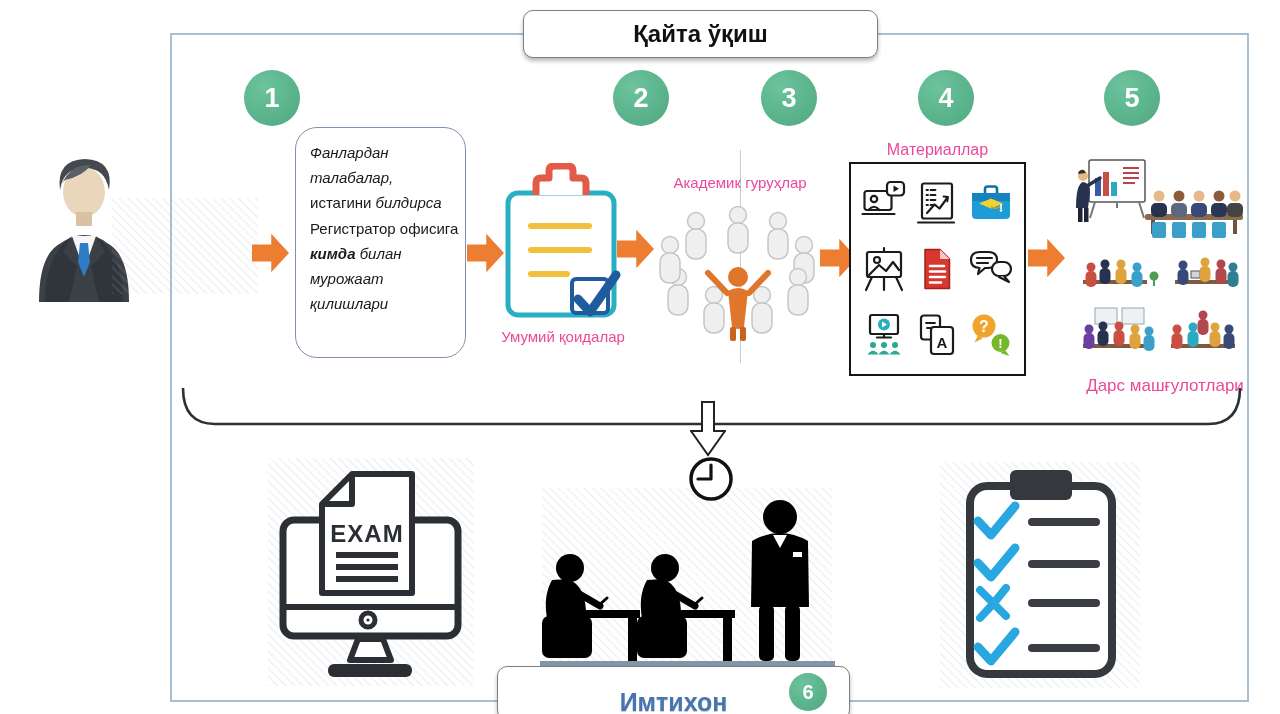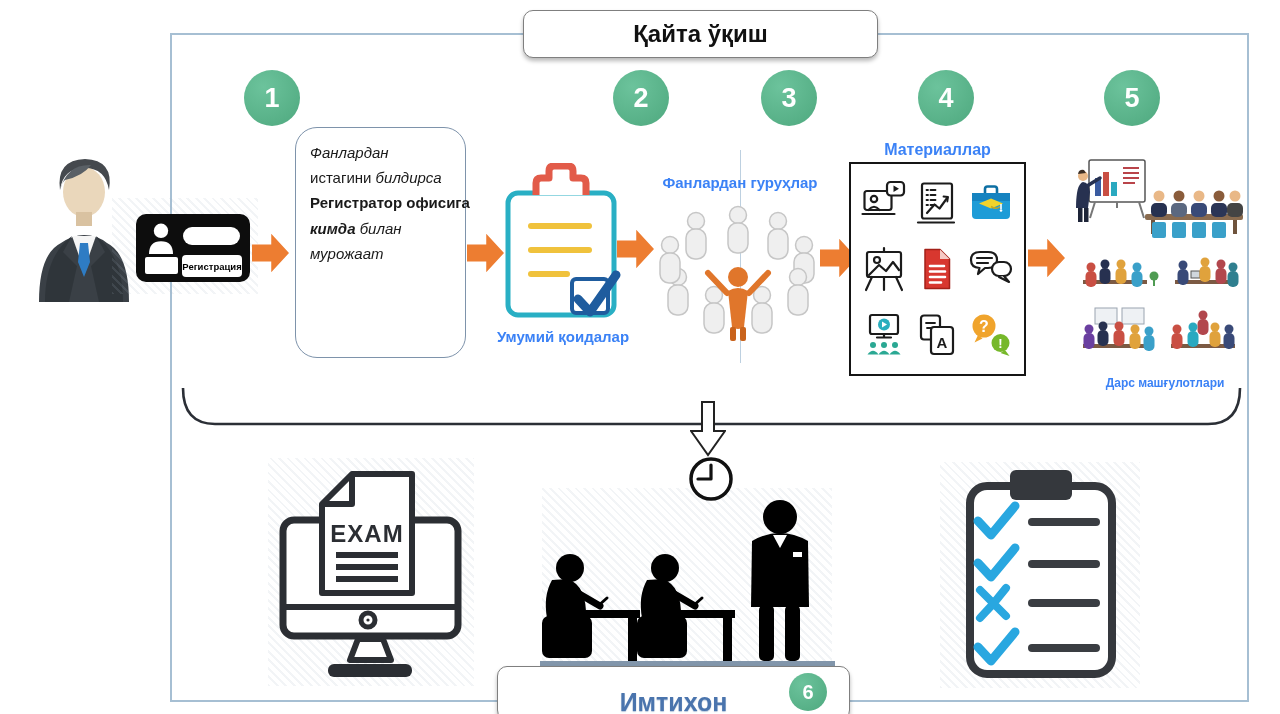--- a/index.html
+++ b/index.html
@@ -22,24 +22,24 @@
         color:#fff;font-size:27px;font-weight:bold;display:flex;align-items:center;justify-content:center;}
   .numc.small{width:38px;height:38px;font-size:20px;}
   
   .arrow{width:37px;height:42px;background:#ED7D31;
          clip-path:polygon(0% 30%, 52% 30%, 52% 4%, 100% 50%, 52% 96%, 52% 70%, 0% 70%);}
   
   #textbox{left:295px;top:127px;width:171px;height:231px;border:1.6px solid #7e93ab;border-radius:22px;
            background:#fff;padding:12px 2px 6px 14px;box-sizing:border-box;}
   .tb-line{font-size:15px;line-height:25.2px;color:#1a1a1a;white-space:nowrap;}
   .it{font-style:italic;}
-  .bd{font-weight:bold;margin-top:26px;}
+  .bd{font-weight:normal;margin-top:26px;}
   .bi{font-weight:bold;font-style:italic;}
   
-  .lbl{font-weight:bold;color:#3b82f6;text-align:center;}
+  .lbl{font-weight:normal;color:#ec4899;text-align:center;}
   
   #card{left:136px;top:214px;width:114px;height:68px;background:#0d0d0d;border-radius:10px;}
   #card .topbar{left:47px;top:13px;width:57px;height:18px;background:#fff;border-radius:9px;}
   #card .smallrect{left:9px;top:43px;width:33px;height:17px;background:#fff;border-radius:2px;}
   #card .labelbar{left:46px;top:41px;width:60px;height:22px;background:#fff;border-radius:4px;
                   display:flex;align-items:center;justify-content:center;font-size:9.5px;font-weight:bold;color:#000;}
   
   #mat-box{left:849px;top:162px;width:177px;height:214px;border:2px solid #151515;background:#fff;
            display:grid;grid-template-columns:repeat(3,1fr);grid-template-rows:repeat(3,1fr);
            align-items:center;justify-items:center;padding:6px;box-sizing:border-box;}
@@ -87,56 +87,49 @@
     <path d="M35,40 Q42,14 66,15 Q58,26 40,30 Q36,34 35,40 Z" fill="#5a6066"></path>
     <rect x="51" y="62" width="16" height="14" fill="#d9c2a1"></rect>
     <path d="M14,152 Q14,104 36,93 Q48,85 59,85 Q72,85 82,93 Q104,104 104,152 Z" fill="#3a4046"></path>
     <polygon points="47,86 71,86 59,120" fill="#f5f5f5"></polygon>
     <polygon points="55,93 63,93 65,112 59,127 53,112" fill="#2e7cc4"></polygon>
     <path d="M47,86 L38,102 L52,116 L44,152 L20,152 Q20,106 47,86 Z" fill="#2f353a"></path>
     <path d="M71,86 L80,102 L66,116 L74,152 L98,152 Q98,106 71,86 Z" fill="#2f353a"></path>
   </svg>
 
   <div class="abs hatch" style="left:112px;top:198px;width:146px;height:96px;"></div>
-  <div class="abs" id="card">
-    <svg class="abs" style="left:8px;top:8px;" width="34" height="32" viewBox="0 0 34 40">
-      <circle cx="17" cy="11" r="9" fill="#fff"></circle>
-        <path d="M2,40 Q2,24 17,24 Q32,24 32,40 Z" fill="#fff"></path>
-    </svg>
-    <div class="abs topbar"></div>
-    <div class="abs smallrect"></div>
-    <div class="abs labelbar">Регистрация</div>
-  </div>
 
   <div class="abs arrow" style="left:252px;top:232px;"></div>
   <div class="abs arrow" style="left:467px;top:232px;"></div>
   <div class="abs arrow" style="left:617px;top:228px;"></div>
   <div class="abs arrow" style="left:820px;top:237px;"></div>
   <div class="abs arrow" style="left:1028px;top:237px;"></div>
 
   <div class="abs" id="textbox">
     <div class="tb-line"><span class="it">Фанлардан</span></div>
+    <div class="tb-line"><span class="it">талабалар,</span></div>
     <div class="tb-line"><span>истагини </span><span class="it">билдирса</span></div>
     <div class="tb-line"><span class="bd">Регистратор офисига</span></div>
     <div class="tb-line"><span class="bi">кимда </span><span class="it">билан</span></div>
     <div class="tb-line"><span class="it">мурожаат</span></div>
+    <div class="tb-line"><span class="it">қилишлари</span></div>
   </div>
 
   <svg class="abs" style="left:502px;top:163px;" width="120" height="160" viewBox="0 0 120 160">
     <rect x="6" y="30" width="106" height="122" rx="10" fill="#fff" stroke="#29AFC4" stroke-width="5"></rect>
     <path d="M34,32 V20 Q34,15 39,15 H47 V8 Q47,3 52,3 H66 Q71,3 71,8 V15 H79 Q84,15 84,20 V32" fill="#fff" stroke="#E25B49" stroke-width="7" stroke-linejoin="round"></path>
     <rect x="26" y="60" width="64" height="6" rx="3" fill="#F0C23C"></rect>
     <rect x="26" y="84" width="64" height="6" rx="3" fill="#F0C23C"></rect>
     <rect x="26" y="108" width="42" height="6" rx="3" fill="#F0C23C"></rect>
     <rect x="70" y="116" width="36" height="34" rx="4" fill="#fff" stroke="#1F5C9E" stroke-width="4"></rect>
     <path d="M76,136 L88,149 L114,112" fill="none" stroke="#1F5C9E" stroke-width="9" stroke-linecap="round" stroke-linejoin="round"></path>
   </svg>
   <div class="abs lbl" style="left:488px;top:328px;width:150px;font-size:15px;">Умумий қоидалар</div>
 
-  <div class="abs lbl" style="left:660px;top:174px;width:160px;font-size:15px;">Фанлардан гуруҳлар</div>
+  <div class="abs lbl" style="left:660px;top:174px;width:160px;font-size:15px;">Академик гуруҳлар</div>
   <svg class="abs" style="left:650px;top:193px;" width="175" height="150" viewBox="0 0 175 150">
     <g fill="#efefef" stroke="#c6c6c6" stroke-width="1.5">
       <use href="#ringfig" x="88" y="38"></use>
         <use href="#ringfig" x="128" y="44"></use>
         <use href="#ringfig" x="154" y="68"></use>
       <use href="#ringfig" x="148" y="100"></use>
         <use href="#ringfig" x="112" y="118"></use>
         <use href="#ringfig" x="64" y="118"></use>
       <use href="#ringfig" x="28" y="100"></use>
         <use href="#ringfig" x="20" y="68"></use>
@@ -278,21 +271,21 @@
     <use href="#minip" x="44" y="189" fill="#c94f43"></use>
       <use href="#minip" x="60" y="192" fill="#e0a23c"></use>
       <use href="#minip" x="74" y="194" fill="#3aa0c9"></use>
     <rect x="96" y="196" width="64" height="4" fill="#7c5a43"></rect>
     <use href="#minip" x="128" y="178" fill="#b2474d"></use>
     <use href="#minip" x="102" y="192" fill="#c94f43"></use>
       <use href="#minip" x="118" y="190" fill="#2aa9c0"></use>
     <use href="#minip" x="140" y="190" fill="#e0a23c"></use>
       <use href="#minip" x="154" y="192" fill="#394a78"></use>
   </svg>
-  <div class="abs lbl" style="left:1085px;top:376px;width:160px;font-size:12px;">Дарс машғулотлари</div>
+  <div class="abs lbl" style="left:1085px;top:376px;width:160px;font-size:17px;">Дарс машғулотлари</div>
 
   <svg class="abs" style="left:175px;top:383px;" width="1075" height="48" viewBox="0 0 1075 48">
     <path d="M8,5 Q8,41 40,41 L1033,41 Q1065,41 1065,5" fill="none" stroke="#2b2f36" stroke-width="2.6"></path>
   </svg>
   <svg class="abs" style="left:690px;top:401px;" width="36" height="56" viewBox="0 0 36 56">
     <polygon points="12,1 24,1 24,30 35,30 18,54 1,30 12,30" fill="#fff" stroke="#222" stroke-width="2"></polygon>
   </svg>
 
   <div class="abs hatch" style="left:268px;top:458px;width:206px;height:228px;"></div>
   <svg class="abs" style="left:278px;top:462px;" width="185" height="218" viewBox="0 0 185 218">

